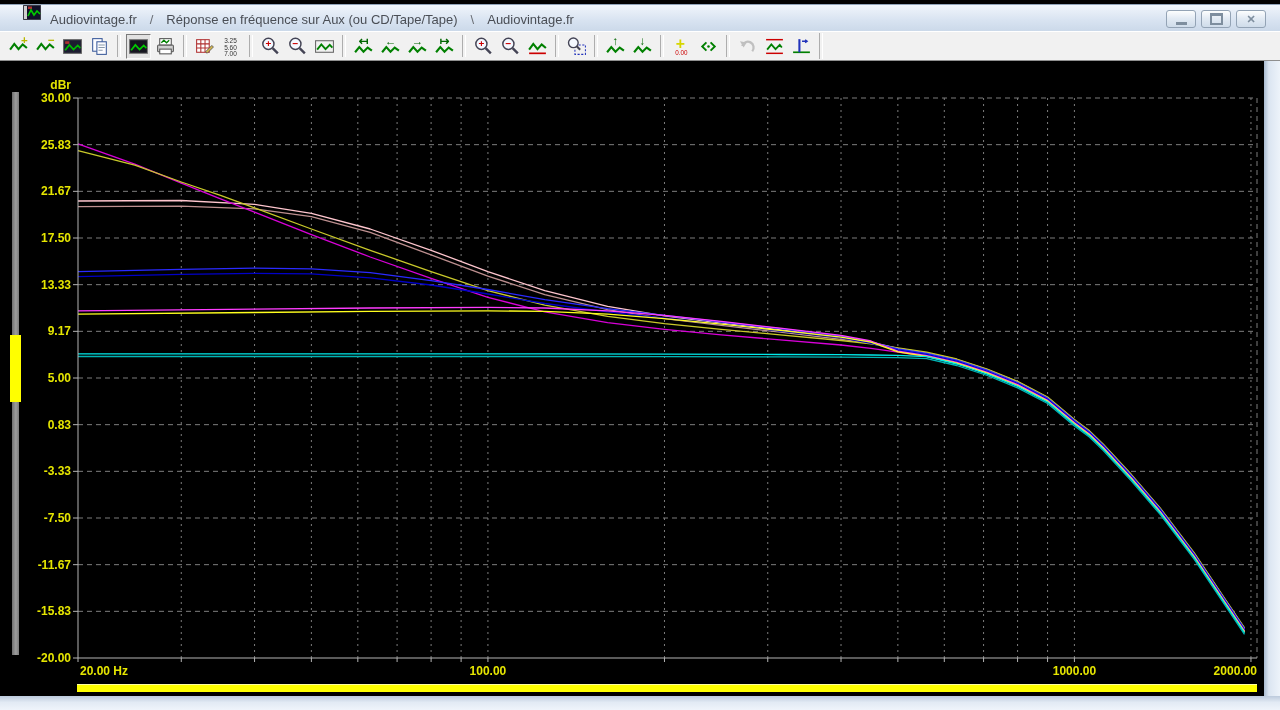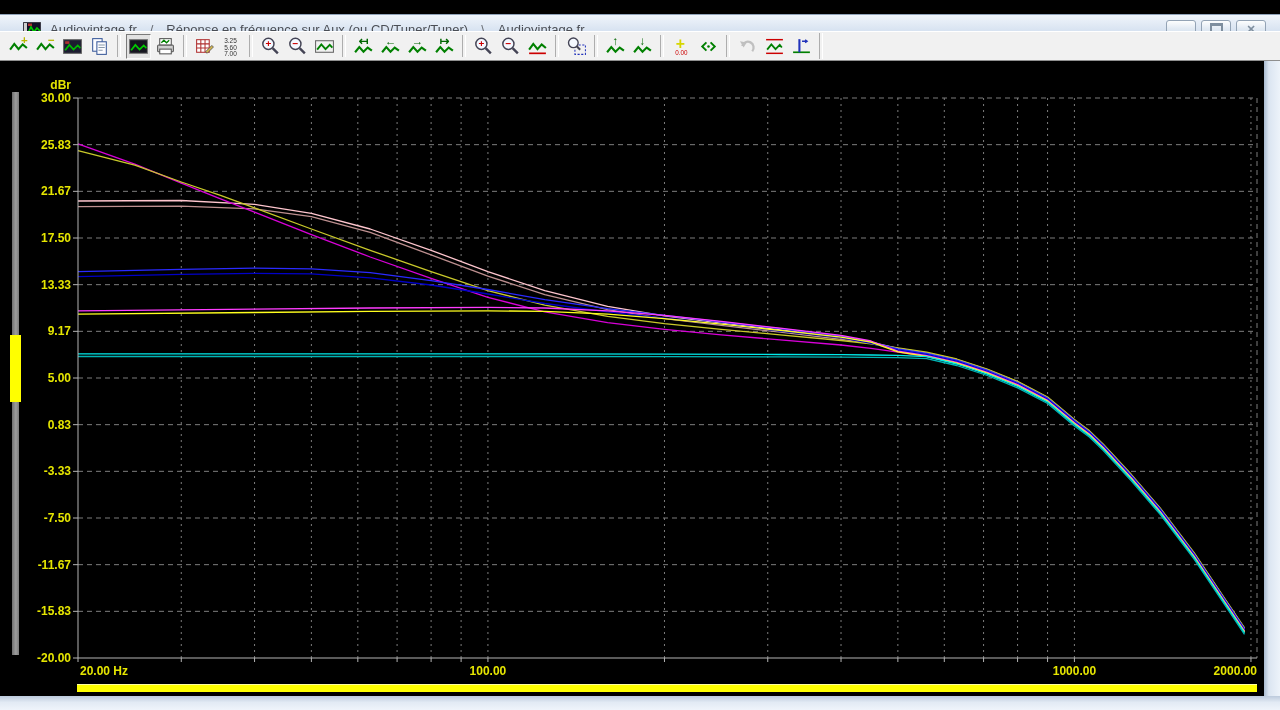--- a/index.html
+++ b/index.html
@@ -1,22 +1,22 @@
 <!DOCTYPE html>
 <html><head>
 <meta charset="utf-8">
 <style>
   html,body{margin:0;padding:0;background:#555;}
   #window{position:relative;width:1280px;height:710px;overflow:hidden;background:#000;
           font-family:"Liberation Sans",sans-serif;}
   
-  .titlebar{position:absolute;left:0;top:14px;width:1280px;height:30px;box-sizing:border-box;
+  .titlebar{position:absolute;left:0;top:4px;width:1280px;height:30px;box-sizing:border-box;
     background:linear-gradient(#f0f5fb,#d8e3f1 55%,#c9d7e8);
     border-top:1px solid #8fa2b8;border-bottom:1px solid #5f4a4a;
-    display:flex;align-items:center;}
+    display:flex;}
   .app-icon{width:18px;height:15px;margin-left:23px;flex:0 0 auto;}
   .title-text{margin-left:9px;font-size:13px;color:#4a4e55;white-space:nowrap;display:flex;align-items:center;}
   .title-text .seg{margin:0 0;}
   .title-text .sep{margin:0 13px;color:#6a6e75;}
   .win-controls{position:absolute;right:14px;top:5px;display:flex;gap:5px;}
   .win-btn{width:30px;height:18px;box-sizing:border-box;border:1px solid #93a3b5;border-radius:3px;
     background:linear-gradient(#fdfefe,#e3ebf4 45%,#cfdcea);display:flex;align-items:center;justify-content:center;}
   .glyph-min{width:11px;height:3px;background:#7e8e9e;margin-top:9px;}
   .glyph-max{width:9px;height:7px;border:2px solid #7e8e9e;border-top-width:3px;background:transparent;}
   .glyph-close{font-size:11px;font-weight:bold;color:#7e8e9e;line-height:1;}
@@ -52,21 +52,21 @@
   <div class="titlebar">
     <svg class="app-icon" viewBox="0 0 18 15">
       <rect x="0" y="0" width="18" height="15" fill="#101028" stroke="#666"></rect>
       <rect x="1" y="1" width="3" height="13" fill="#cfcfcf"></rect>
       <rect x="5" y="1.5" width="4" height="2.5" fill="#b03030"></rect>
       <path d="M5 11 L8 5 L11 10 L14 6 L17 9" fill="none" stroke="#00cc00" stroke-width="1.6"></path>
     </svg>
     <div class="title-text">
       <span class="seg">Audiovintage.fr</span>
       <span class="sep">/</span>
-      <span class="seg">Réponse en fréquence sur Aux (ou CD/Tuner/Tuner)</span>
+      <span class="seg">Réponse en fréquence sur Aux (ou CD/Tape/Tape)</span>
       <span class="sep">\</span>
       <span class="seg">Audiovintage.fr</span>
     </div>
     <div class="win-controls">
       <div class="win-btn">
         <div class="glyph-min"></div>
       </div>
       <div class="win-btn">
         <div class="glyph-max"></div>
       </div>

